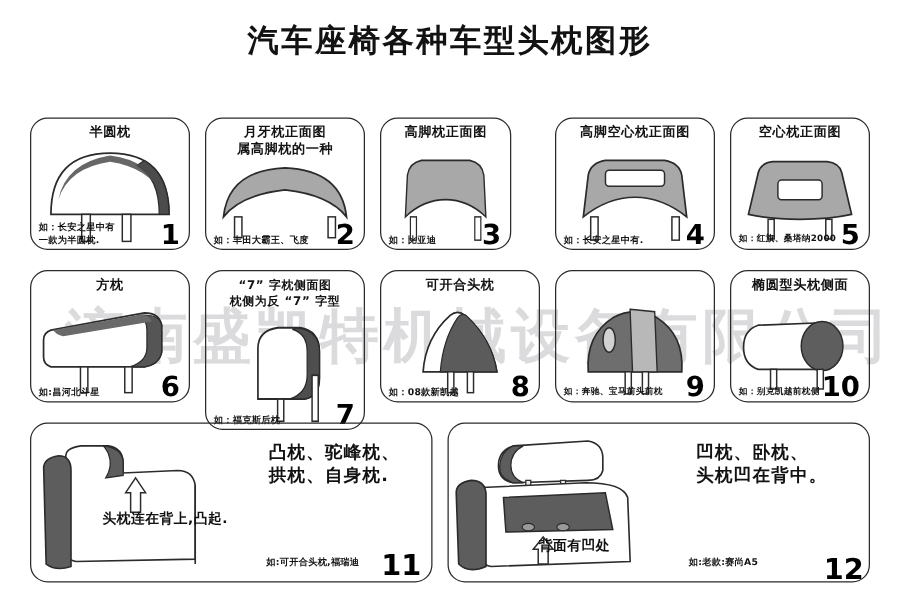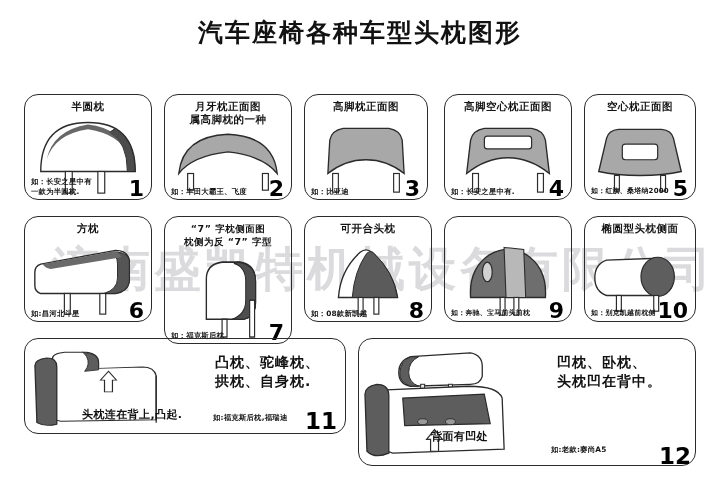--- a/index.html
+++ b/index.html
@@ -115,21 +115,21 @@
         <rect x="23" y="80" width="6" height="17" fill="#ffffff" stroke="#2b2b2b" stroke-width="1.2"></rect>
         <rect x="99" y="80" width="6" height="17" fill="#ffffff" stroke="#2b2b2b" stroke-width="1.2"></rect>
       </svg>
     </div>
     <div class="caption-top" style="white-space:pre-line;">月牙枕正面图
 属高脚枕的一种</div>
     <div class="caption-bottom">如：丰田大霸王、飞度</div>
     <div class="num">2</div>
   </div>
 
-  <div class="cell" style="left:304px;top:94px;width:124px;height:106px;">
+  <div class="cell" style="left:304px;top:94px;width:105px;height:106px;">
     <div class="art">
       <svg viewBox="0 0 128 106" preserveAspectRatio="none">
         <path d="M24 80 L26 46 Q28 36 40 34 L88 34 Q100 36 102 46 L104 80 Q86 66 64 66 Q42 66 24 80 Z" fill="#a8a8a8" stroke="#2b2b2b" stroke-width="1.4"></path>
         <rect x="29" y="80" width="6" height="19" fill="#ffffff" stroke="#2b2b2b" stroke-width="1.2"></rect>
         <rect x="93" y="80" width="6" height="19" fill="#ffffff" stroke="#2b2b2b" stroke-width="1.2"></rect>
       </svg>
     </div>
     <div class="caption-top">高脚枕正面图</div>
     <div class="caption-bottom">如：比亚迪</div>
     <div class="num">3</div>
@@ -228,40 +228,40 @@
         <ellipse cx="74" cy="61" rx="17" ry="20" fill="#5e5e5e" stroke="#2b2b2b" stroke-width="1.2"></ellipse>
         <rect x="32" y="80" width="5" height="16" fill="#ffffff" stroke="#2b2b2b" stroke-width="1.2"></rect>
         <rect x="70" y="80" width="5" height="16" fill="#ffffff" stroke="#2b2b2b" stroke-width="1.2"></rect>
       </svg>
     </div>
     <div class="caption-top">椭圆型头枕侧面</div>
     <div class="caption-bottom" style="font-size:7px;">如：别克凯越前枕侧</div>
     <div class="num">10</div>
   </div>
 
-  <div class="cell" style="left:24px;top:338px;width:322px;height:96px;">
+  <div class="cell" style="left:24px;top:338px;width:322px;height:128px;">
     <div class="art">
       <svg viewBox="0 0 322 128" preserveAspectRatio="none">
 
         <path d="M28 28 Q26 20 40 18 L62 18 Q74 20 74 32 L74 40 L118 38 Q130 38 132 50 L132 110
                  L36 112 Q26 110 26 100 Z" fill="#ffffff" stroke="#2b2b2b" stroke-width="1.3"></path>
 
         <path d="M58 18 Q74 20 74 32 L74 42 L60 44 Q66 34 62 24 Q60 20 58 18 Z" fill="#5d5d5d" stroke="#2b2b2b" stroke-width="1"></path>
 
         <path d="M10 36 Q10 28 22 26 Q32 26 32 38 L32 116 Q20 120 12 114 Z" fill="#5d5d5d" stroke="#2b2b2b" stroke-width="1.3"></path>
 
         <path d="M132 50 L132 114" stroke="#2b2b2b" stroke-width="1.3" fill="none"></path>
 
         <path d="M84 44 L92 56 L88 56 L88 72 L80 72 L80 56 L76 56 Z" fill="#ffffff" stroke="#2b2b2b" stroke-width="1.2"></path>
       </svg>
     </div>
     <div class="big-heading" style="left:190px;top:14px;white-space:pre-line;">凸枕、驼峰枕、
 拱枕、自身枕.</div>
     <div class="big-label" style="left:57px;top:68px;">头枕连在背上,凸起.</div>
-    <div class="big-note" style="left:188px;bottom:10px;">如:福克斯后枕,福瑞迪</div>
+    <div class="big-note" style="left:188px;bottom:10px;">如:可开合头枕,福瑞迪</div>
     <div class="big-num" style="right:8px;bottom:-1px;">11</div>
   </div>
 
   <div class="cell" style="left:358px;top:338px;width:338px;height:128px;">
     <div class="art">
       <svg viewBox="0 0 338 128" preserveAspectRatio="none">
 
         <path d="M52 18 L112 14 Q124 16 124 28 L124 38 Q122 46 112 46 L52 48 Q40 46 40 34 Q40 22 52 18 Z" fill="#ffffff" stroke="#2b2b2b" stroke-width="1.3"></path>
         <path d="M52 18 Q42 22 41 34 Q40 44 52 48 L60 48 Q50 44 50 34 Q50 23 60 18 Z" fill="#5d5d5d" stroke="#2b2b2b" stroke-width="1"></path>
 

